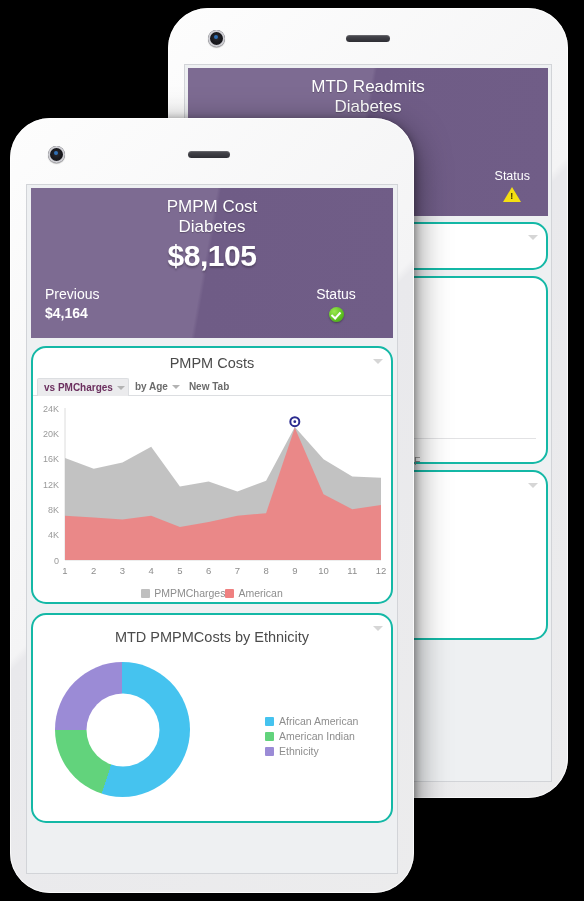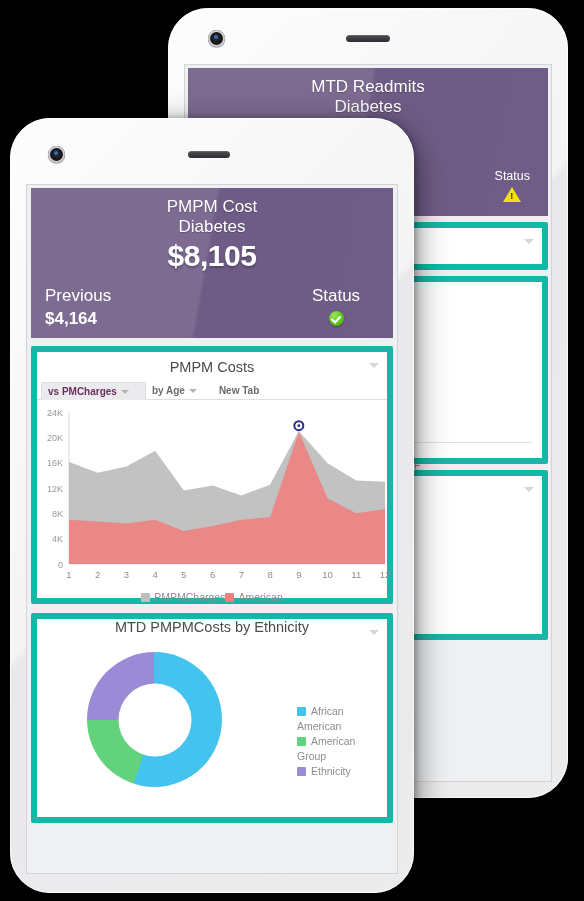--- a/index.html
+++ b/index.html
@@ -47,21 +47,21 @@
   .kpi {
     background: linear-gradient(100deg,#7d6b92 0%,#7d6b92 48%,#6f5c86 49%,#705d87 100%);
     color:#fff; position:relative;
   }
   .kpi-title { text-align:center; font-size:17px; font-weight:400; line-height:1.18;
                padding-top:9px; text-shadow:0 1px 1px rgba(0,0,0,.25); }
   .kpi-title .sub { display:block; }
   .kpi-value { text-align:center; font-size:30px; font-weight:700; letter-spacing:-.5px;
                margin-top:2px; text-shadow:0 2px 2px rgba(0,0,0,.25); }
   .kpi-row { display:flex; padding:12px 14px 12px 14px; }
-  .kpi-cell { flex:1; font-size:17px; line-height:1.35; }
+  .kpi-cell { flex:1; font-size:14px; line-height:1.35; }
   .kpi-cell.c1 { text-align:left; }
   .kpi-cell.c2 { text-align:center; }
   .kpi-cell.c3 { text-align:center; flex:0 0 86px; }
   .kpi-cell .lab { font-weight:400; }
   .kpi-cell .val { font-weight:700; }
   .status-ok {
     display:inline-block; width:15px; height:15px; border-radius:50%; margin-top:3px;
     background: radial-gradient(circle at 35% 30%, #9ae84f 0%, #5fc322 55%, #3e9611 100%);
     box-shadow: 0 1px 2px rgba(0,0,0,.35);
     position:relative;
@@ -70,29 +70,29 @@
     content:""; position:absolute; left:4px; top:3px; width:4px;height:7px;
     border:solid #fff; border-width:0 2px 2px 0; transform:rotate(42deg);
   }
   .status-warn{ display:inline-block; width:0;height:0; margin-top:4px;
     border-left:9px solid transparent; border-right:9px solid transparent;
     border-bottom:15px solid #f4df12; position:relative; }
   .status-warn::after{ content:"!"; position:absolute; left:-2px; top:4px; font-size:9px;
     font-weight:700; color:#3b3400; }
 
   
-  .panel { background:#fff; border:6px solid #14b8a6; border-radius:2px; position:relative; }
+  .panel { background:#fff; border:2px solid #14b8a6; border-radius:15px; position:relative; }
   .panel-title { text-align:center; font-size:14.5px; color:#4b4b4b; padding:7px 0 3px; font-weight:400; }
   .caret {
     position:absolute; right:8px; top:11px; width:0;height:0;
     border-left:5px solid transparent; border-right:5px solid transparent;
     border-top:5px solid #d6d6d6;
   }
   .tabs { display:flex; align-items:flex-end; border-bottom:1px solid #dcdee1; padding-left:4px; height:22px; }
-  .tab { font-size:10px; padding:3px 16px 3px 6px; color:#8a8a8a; position:relative; white-space:nowrap;text-align:right; }
+  .tab { font-size:10px; padding:3px 3px 3px 6px; color:#8a8a8a; position:relative; white-space:nowrap;text-align:right; }
   .tab.active { background:#ebebed; color:#6b2f5e; font-weight:600; border:1px solid #dcdee1;
                 border-bottom:none; border-radius:2px 2px 0 0; margin-bottom:-1px; }
   .tab.dim { color:#6b6b6b; font-weight:600; }
   .tab .tcaret{ display:inline-block; margin-left:4px; width:0;height:0;
     border-left:4px solid transparent; border-right:4px solid transparent; border-top:4px solid #b3b3b3;
     vertical-align:middle; }
 
   
   .chart-wrap { padding:4px 4px 0 2px; }
   .legend { display:flex; justify-content:center; font-size:10.5px; color:#8d8d8d; padding:1px 0 5px; }
@@ -276,28 +276,28 @@
               <circle cx="259.8181818181818" cy="21.633333333333326" r="1.4" fill="#2b2b8f"></circle>
             </svg>
         </div>
         <div class="legend">
           <span><i style="background:#bfbfbf"></i><span>PMPMCharges</span></span>
           <span><i style="background:#ef8080"></i><span>American</span></span>
         </div>
       </div>
 
       <div class="panel" style="margin:9px 5px 0; height:210px;">
-        <div class="panel-title" style="padding-top:0;">MTD PMPMCosts by Ethnicity</div>
+        <div class="panel-title" style="padding-top:14px;">MTD PMPMCosts by Ethnicity</div>
         <div class="caret"></div>
-        <div class="donut-area" style="margin-top:10px;margin-left:28px;">
+        <div class="donut-area" style="margin-top:10px;">
           <div class="donut" id="donut" style="background: conic-gradient(rgb(69, 195, 239) 0deg, rgb(69, 195, 239) 198deg, rgb(98, 211, 124) 198deg, rgb(98, 211, 124) 270deg, rgb(155, 139, 214) 270deg, rgb(155, 139, 214) 360deg);">
             <div class="hole"></div>
           </div>
           <div class="donut-legend">
             <div><i style="background:#45c3ef"></i><span>African American</span></div>
-            <div><i style="background:#62d37c"></i><span>American Group</span></div>
+            <div><i style="background:#62d37c"></i><span>American Indian</span></div>
             <div><i style="background:#9b8bd6"></i><span>Ethnicity</span></div>
           </div>
         </div>
       </div>
     </div>
   </div>
 </div>
 
 </body></html>

